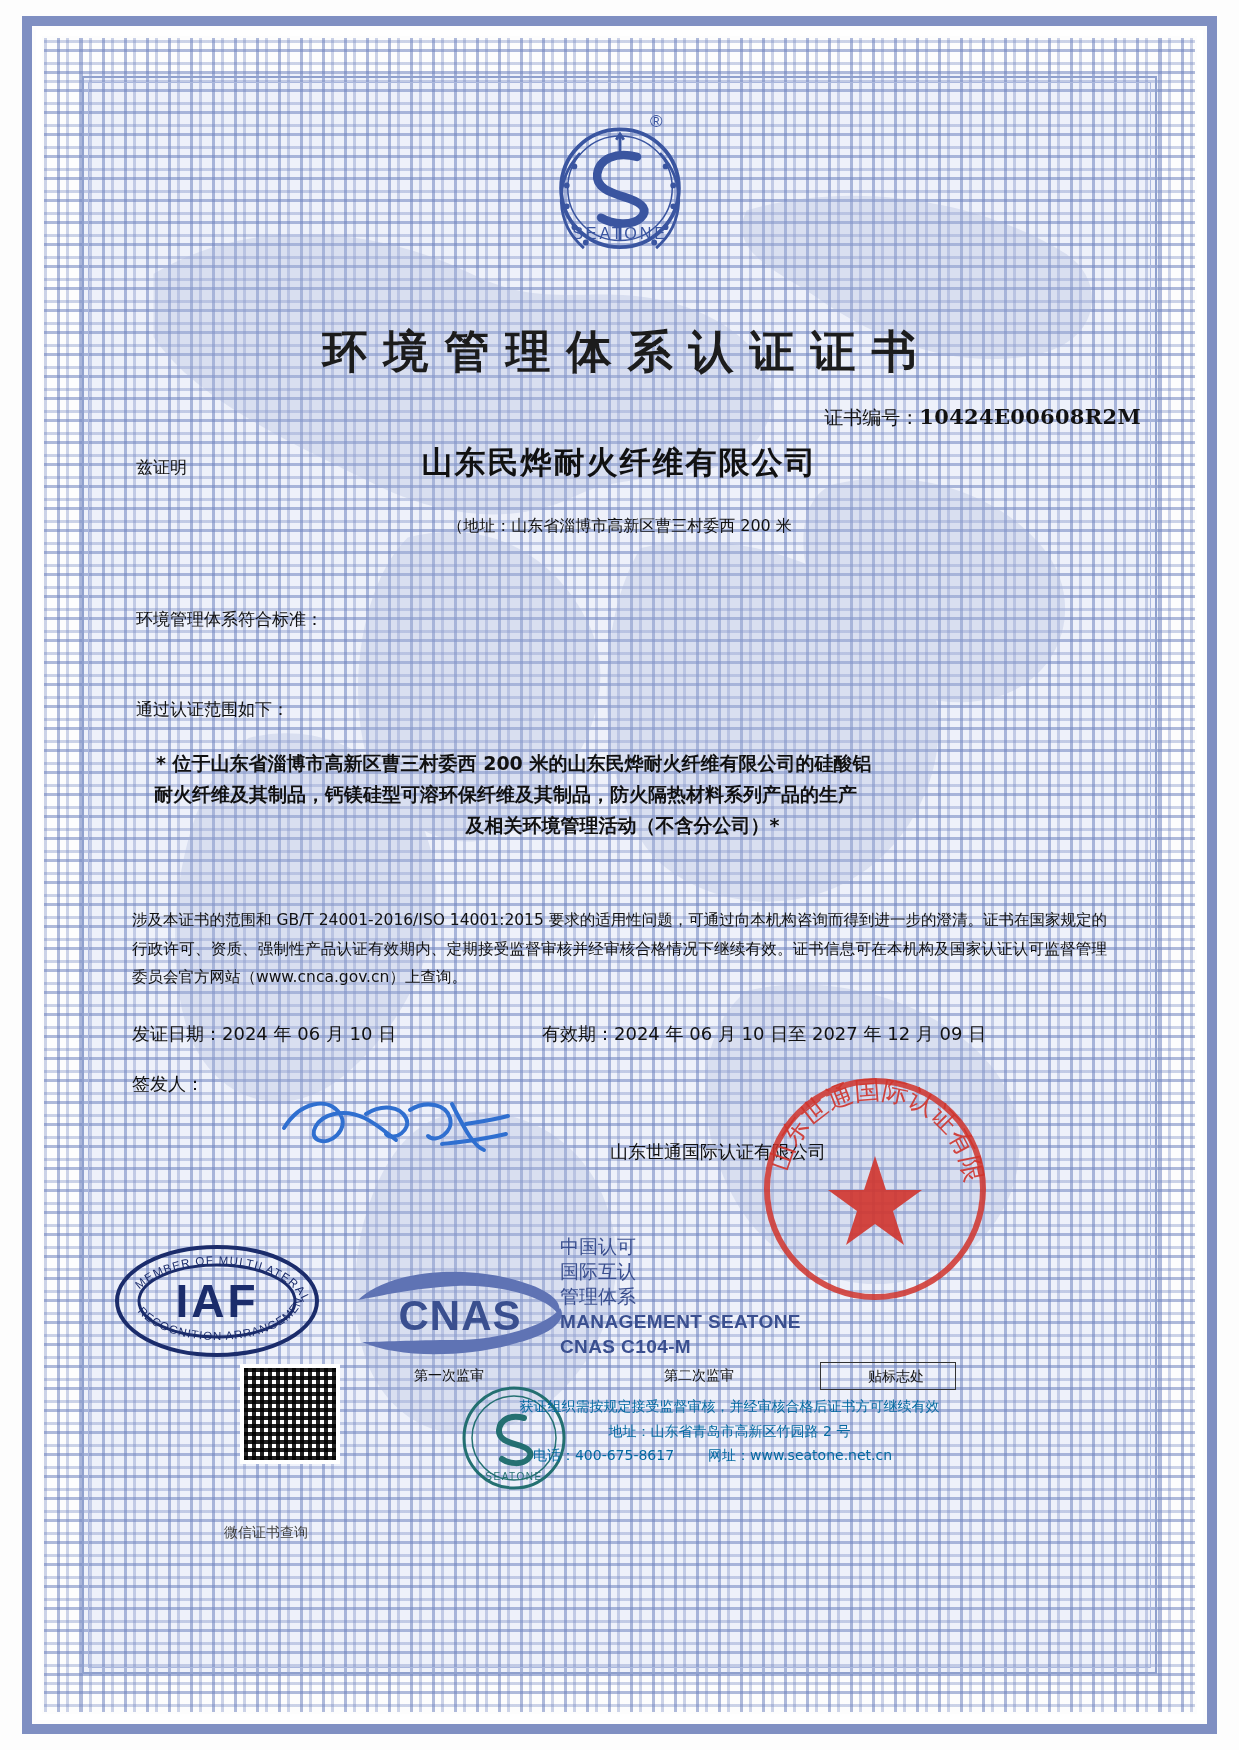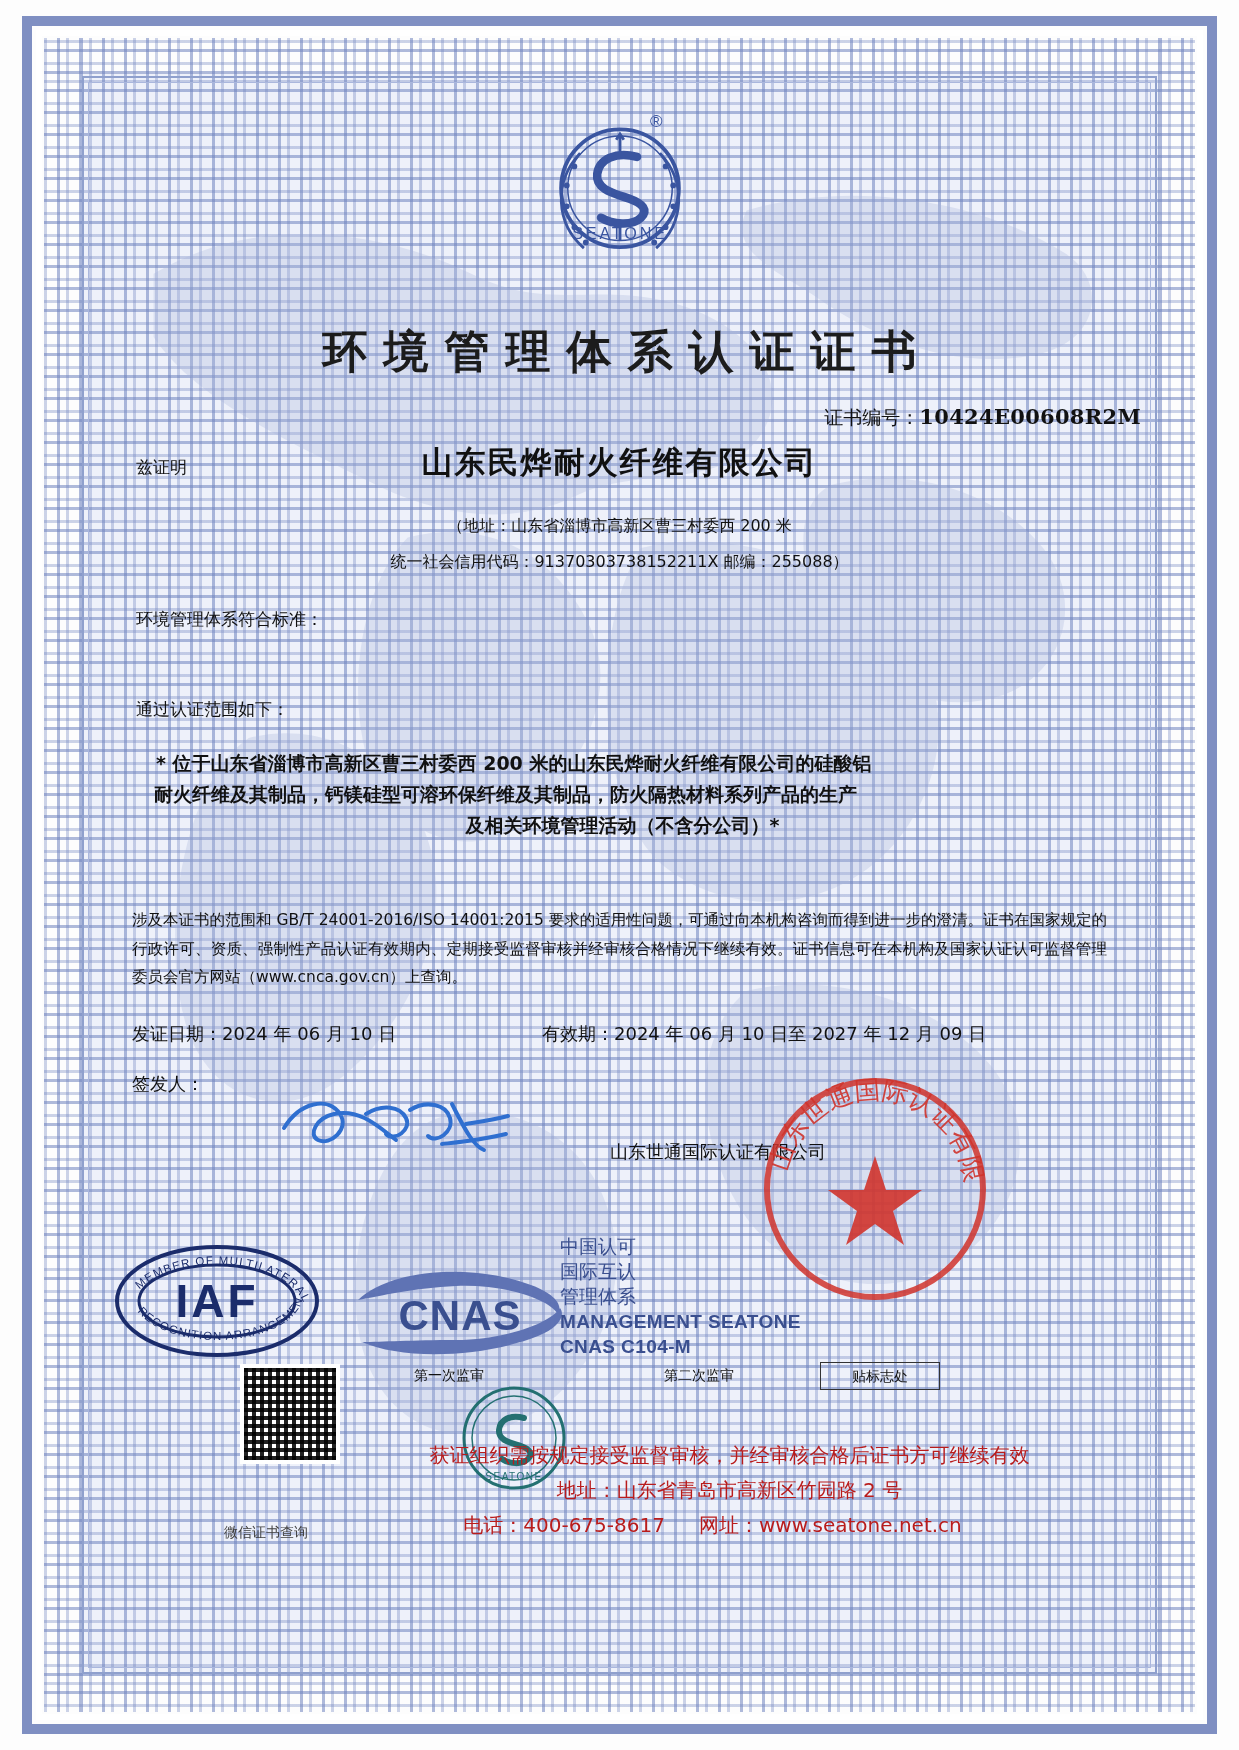--- a/index.html
+++ b/index.html
@@ -324,33 +324,32 @@
   .audit-boxes .b {
     position: absolute;
     top: 0;
     width: 118px;
     height: 26px;
     line-height: 26px;
     text-align: center;
   }
   .audit-boxes .b1 { left: 0; }
   .audit-boxes .b2 { left: 250px; }
-  .audit-boxes .b3 { left: 430px; border: 1px solid #333; }
+  .audit-boxes .b3 { left: 430px; border: 1px solid #333; padding-left: 16px; }
 
   .footer-lines {
     position: absolute;
     top: 1310px;
     left: 250px;
     right: 30px;
     font-family: "DejaVu Sans", sans-serif;
-    font-size: 20px;
-    color: #b91c1c;
+    font-size: 14px;
+    color: #0369a1;
     text-align: center;
     line-height: 1.75;
-    margin-top: 44px;
   }
   .footer-lines .phone span { margin-right: 34px; }
 
   .footer-seal {
     position: absolute;
     top: 1300px;
     left: 370px;
     width: 108px;
     height: 108px;
     opacity: .95;
@@ -416,21 +415,20 @@
     <div class="cert-title">环境管理体系认证证书</div>
 
     <div class="cert-no">
       <span>证书编号：</span><b>10424E00608R2M</b>
     </div>
 
     <div class="label-hereby">兹证明</div>
     <div class="company">山东民烨耐火纤维有限公司</div>
 
     <div class="addr-line addr1">（地址：山东省淄博市高新区曹三村委西 200 米</div>
-    <div class="addr-line addr2">统一社会信用代码：91370303738152211X 邮编：255088）</div>
 
     <div class="label-standard">环境管理体系符合标准：</div>
 
     <div class="label-scope">通过认证范围如下：</div>
 
     <div class="scope-body">
       <div class="l1">* 位于山东省淄博市高新区曹三村委西 200 米的山东民烨耐火纤维有限公司的硅酸铝</div>
       <div class="l2">耐火纤维及其制品，钙镁硅型可溶环保纤维及其制品，防火隔热材料系列产品的生产</div>
       <div class="l3">及相关环境管理活动（不含分公司）*</div>
     </div>

